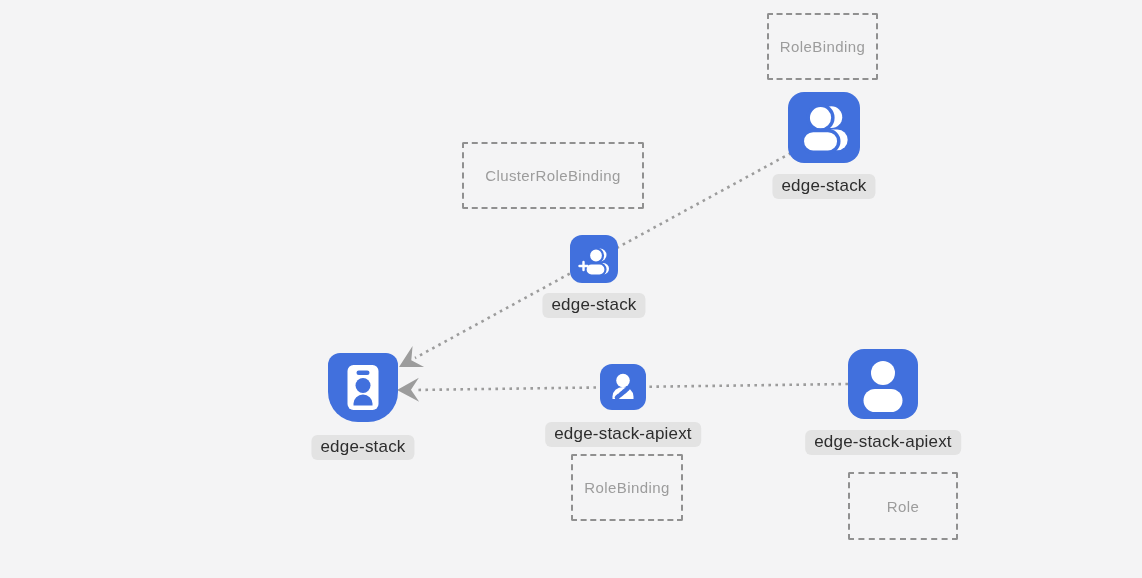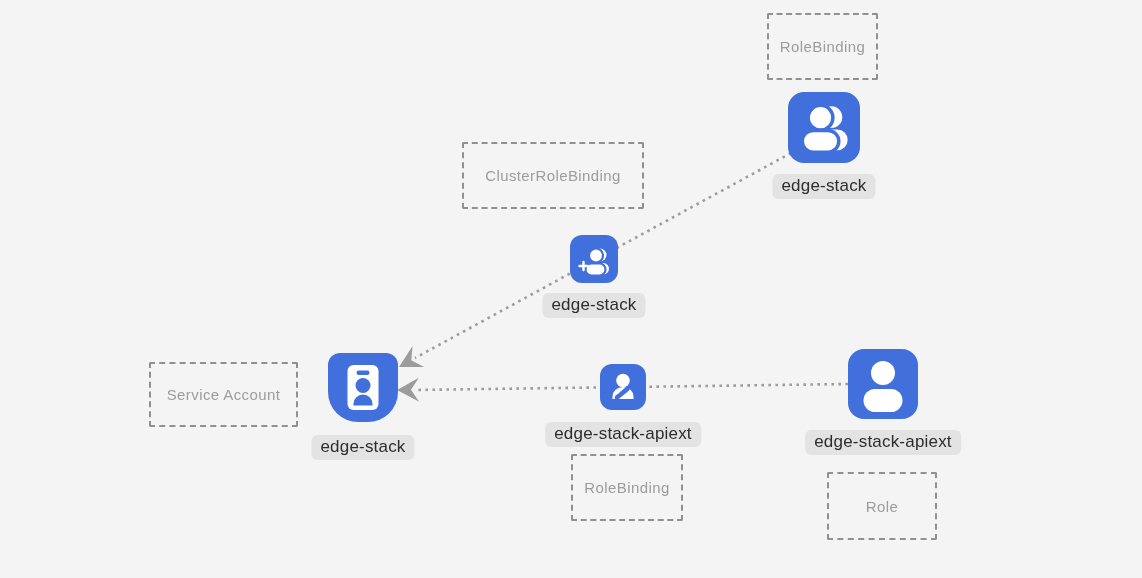--- a/index.html
+++ b/index.html
@@ -71,29 +71,26 @@
   </svg>
 
   <div class="type-box" style="left:767px; top:13px; width:111px; height:67px;">
     <span>RoleBinding</span>
   </div>
 
   <div class="type-box" style="left:462px; top:142px; width:182px; height:67px;justify-content:center;">
     <span>ClusterRoleBinding</span>
   </div>
 
-  <div class="type-box" style="left:149px; top:362px; width:149px; height:65px;">
-    <span>Service Account</span>
-  </div>
 
   <div class="type-box" style="left:571px; top:454px; width:112px; height:67px;">
     <span>RoleBinding</span>
   </div>
 
-  <div class="type-box" style="left:827px; top:472px; width:110px; height:68px;">
+  <div class="type-box" style="left:848px; top:472px; width:110px; height:68px;">
     <span>Role</span>
   </div>
 
   <div class="node">
     <div class="node-icon" style="position:absolute; left:788px; top:92px; width:72px; height:71px;">
       <svg width="72" height="71" viewBox="0 0 72 72">
         <circle cx="43.5" cy="25.5" r="11" fill="#ffffff"></circle>
         <rect x="25" y="38" width="35" height="21" rx="10.5" fill="#ffffff"></rect>
         <circle cx="32.5" cy="26" r="12.5" fill="#ffffff" stroke="#4170dd" stroke-width="3.5"></circle>
         <rect x="14" y="39" width="37" height="22" rx="11" fill="#ffffff" stroke="#4170dd" stroke-width="3.5"></rect>

